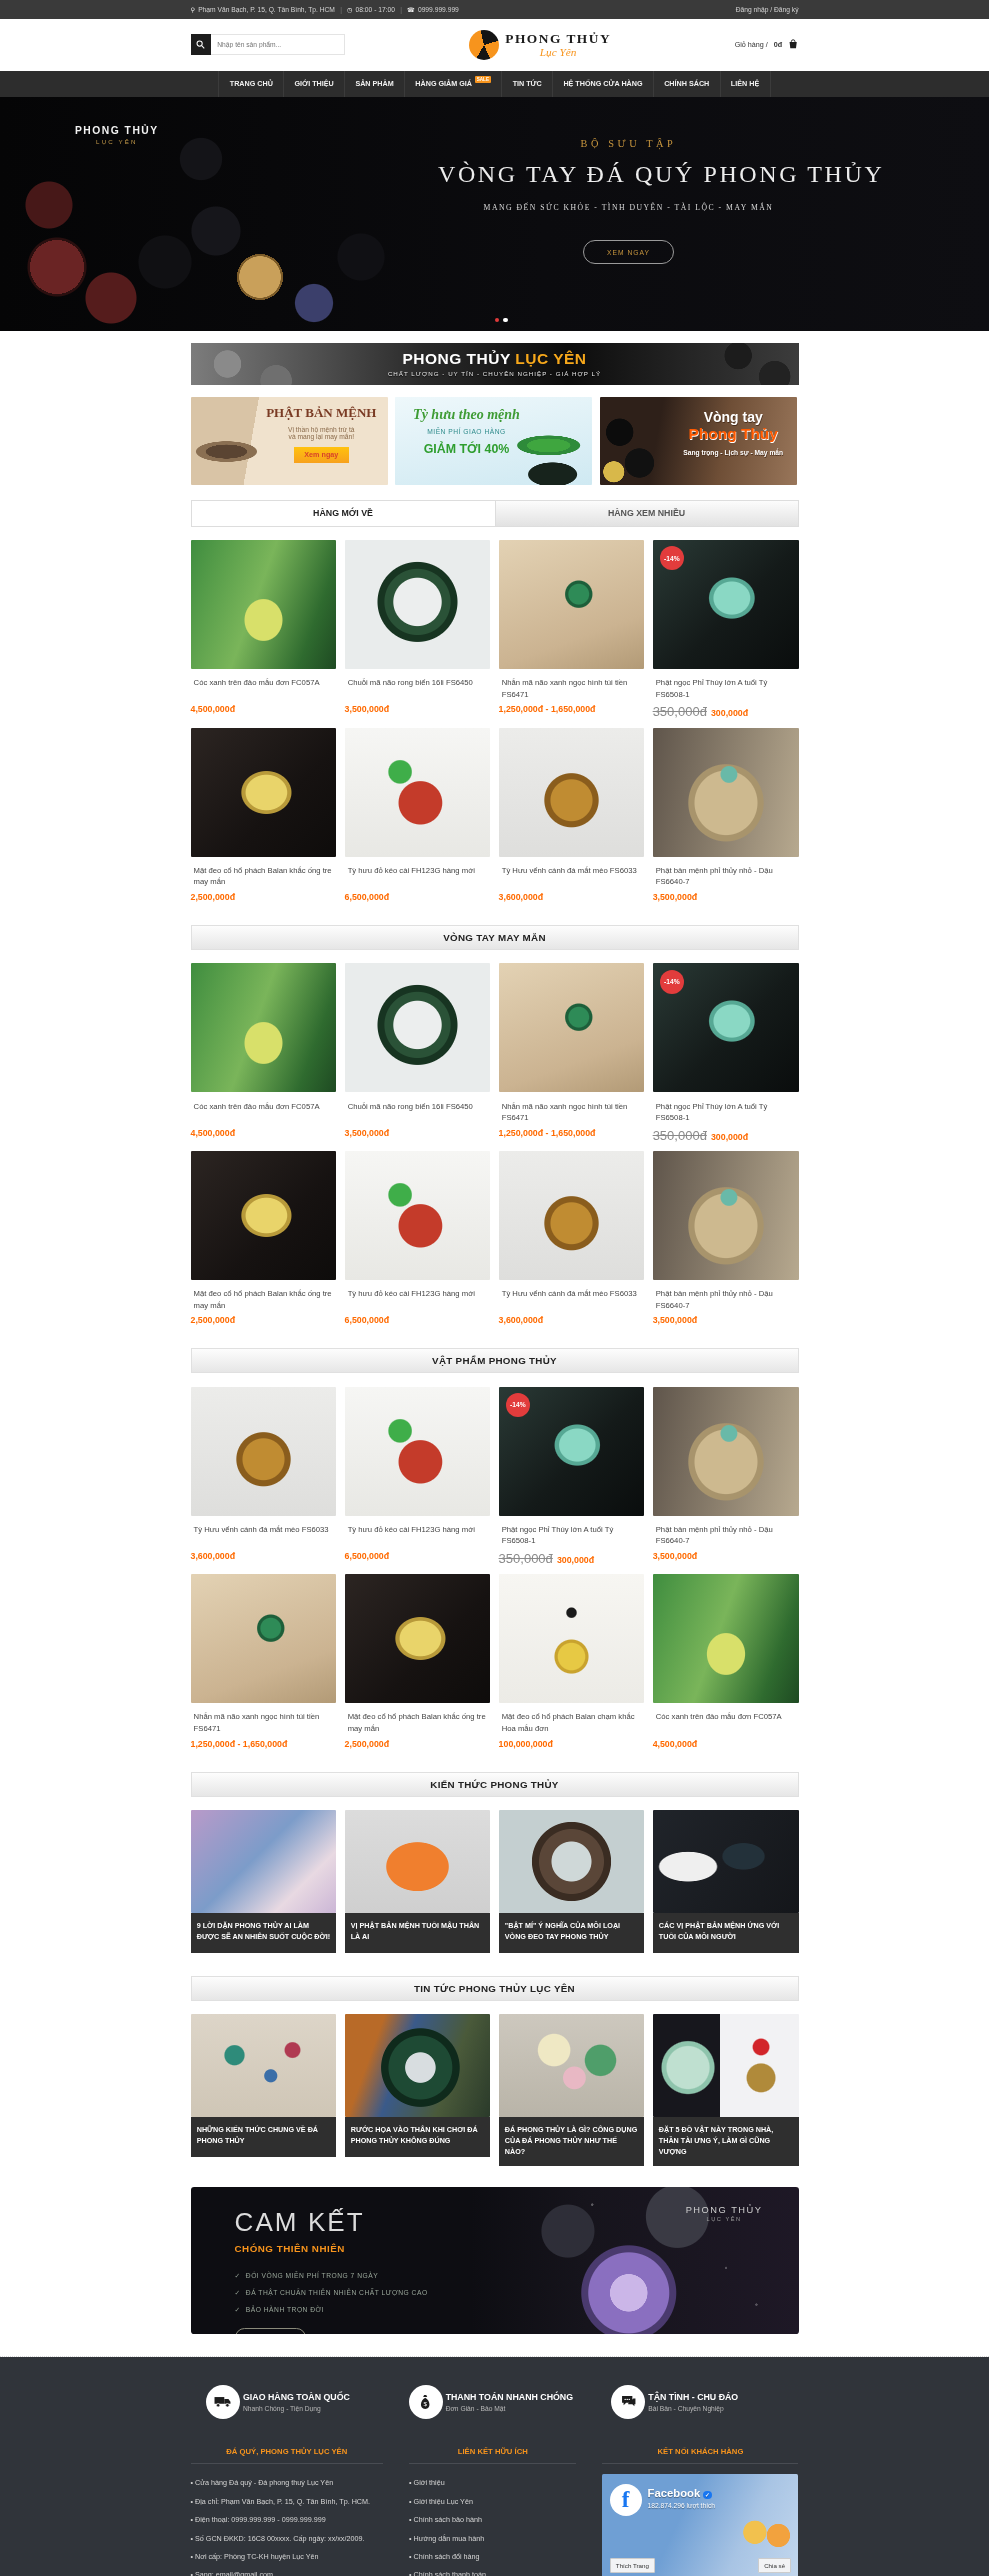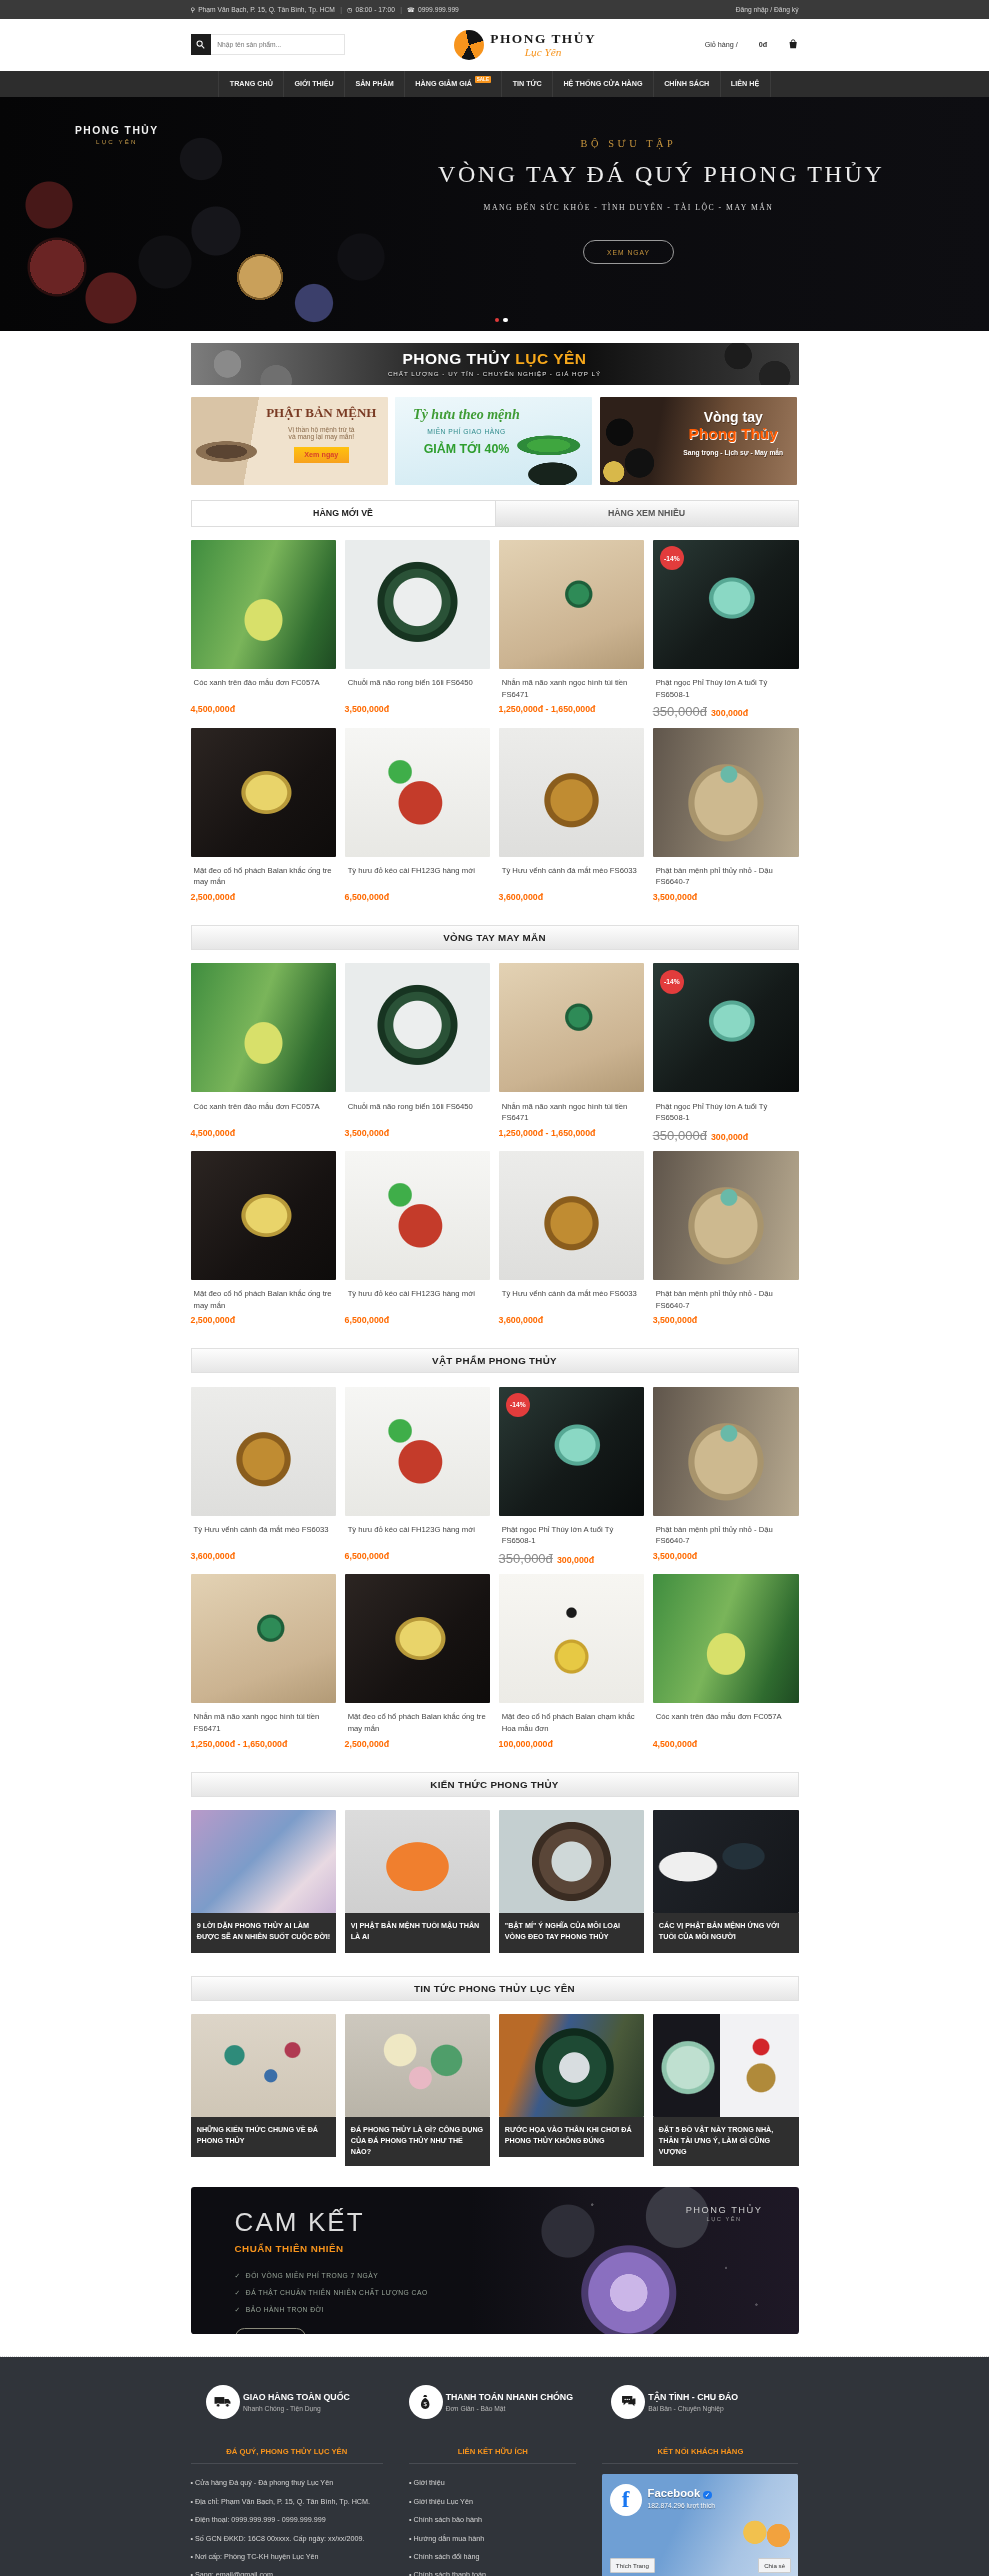--- a/index.html
+++ b/index.html
@@ -15,21 +15,21 @@
   
   .header{height:52px;background:#fff}
   .header .container{display:flex;align-items:center;justify-content:space-between;height:52px}
   .search{display:flex;width:155px}
   .search-btn{width:20.6px;height:20.6px;background:#1d1d1d;border:0;color:#fff;cursor:pointer;display:flex;align-items:center;justify-content:center}
   .search-inp{width:134px;height:20.6px;border:0.5px solid #e4e4e4;border-left:0;padding:0 6.2px;font-size:6.7px;color:#555;background:#fff}
   .logo{display:flex;align-items:center;gap:6.2px}
   .logo-ic{width:30px;height:30px;border-radius:50%;background:conic-gradient(from 210deg,#f7941d 0 38%,#141414 38% 62%,#f7941d 62% 85%,#141414 85%)}
   .logo-t1{font-family:"Liberation Serif",serif;font-size:13.4px;letter-spacing:1.5px;color:#1c1c1c;font-weight:bold}
   .logo-t2{font-family:"Liberation Serif",serif;font-style:italic;font-size:11.3px;color:#f7941d;text-align:center;margin-top:-1px}
-  .cart{display:flex;align-items:center;gap:21px;font-size:7.2px;color:#333}
+  .cart{display:flex;align-items:center;gap:6px;font-size:7.2px;color:#333}
   .cart b{font-weight:bold}
   
   .nav{background:#2d2d2d;height:26px}
   .nav .container{display:flex;justify-content:center;height:26px}
   .nav-item{display:flex;align-items:center;padding:0 10.3px;color:#f2f2f2;font-size:7.2px;font-weight:bold;border-left:0.5px solid rgba(255,255,255,.07);cursor:pointer;position:relative}
   .nav-item:last-child{border-right:0.5px solid rgba(255,255,255,.07)}
   .sale{background:#f7941d;color:#fff;font-size:4.6px;padding:1px 2.1px;border-radius:1px;margin-left:2.6px;position:relative;top:-4.1px}
   
   .hero{height:234px;position:relative;overflow:hidden;background:
     radial-gradient(circle at 57px 170px,#6a2424 0 27px,#2a0f0f 27px 29px,transparent 30px),
@@ -462,36 +462,36 @@
       </div>
   </div>
 
   <div class="secbar">TIN TỨC PHONG THỦY LỤC YÊN</div>
   <div class="grid">
     <div class="ncard">
         <div class="ni" data-img="n1"></div>
         <div class="ncap">NHỮNG KIẾN THỨC CHUNG VỀ ĐÁ PHONG THỦY</div>
       </div>
     <div class="ncard">
+        <div class="ni" data-img="n3"></div>
+        <div class="ncap">RƯỚC HỌA VÀO THÂN KHI CHƠI ĐÁ PHONG THỦY KHÔNG ĐÚNG</div>
+      </div>
+    <div class="ncard">
         <div class="ni" data-img="n2"></div>
         <div class="ncap">ĐÁ PHONG THỦY LÀ GÌ? CÔNG DỤNG CỦA ĐÁ PHONG THỦY NHƯ THẾ NÀO?</div>
       </div>
     <div class="ncard">
-        <div class="ni" data-img="n3"></div>
-        <div class="ncap">RƯỚC HỌA VÀO THÂN KHI CHƠI ĐÁ PHONG THỦY KHÔNG ĐÚNG</div>
-      </div>
-    <div class="ncard">
         <div class="ni" data-img="n4"></div>
         <div class="ncap">ĐẶT 5 ĐỒ VẬT NÀY TRONG NHÀ, THẦN TÀI ƯNG Ý, LÀM GÌ CŨNG VƯỢNG</div>
       </div>
   </div>
 
   <div class="commit">
     <div class="cm-title">CAM KẾT</div>
-    <div class="cm-sub">CHUẨN THIÊN NHIÊN</div>
+    <div class="cm-sub">CHÓNG THIÊN NHIÊN</div>
     <div class="cm-list">
       <div class="cm-item"><span>✓</span><span>ĐỔI VÒNG MIỄN PHÍ TRONG 7 NGÀY</span></div>
       <div class="cm-item"><span>✓</span><span>ĐÁ THẬT CHUẨN THIÊN NHIÊN CHẤT LƯỢNG CAO</span></div>
       <div class="cm-item"><span>✓</span><span>BẢO HÀNH TRỌN ĐỜI</span></div>
     </div>
     <span class="cm-btn">MUA NGAY</span>
     <div class="cm-logo">
       <div class="cm-logo-1">PHONG THỦY</div>
       <div class="cm-logo-2">LỤC YÊN</div>
     </div>

